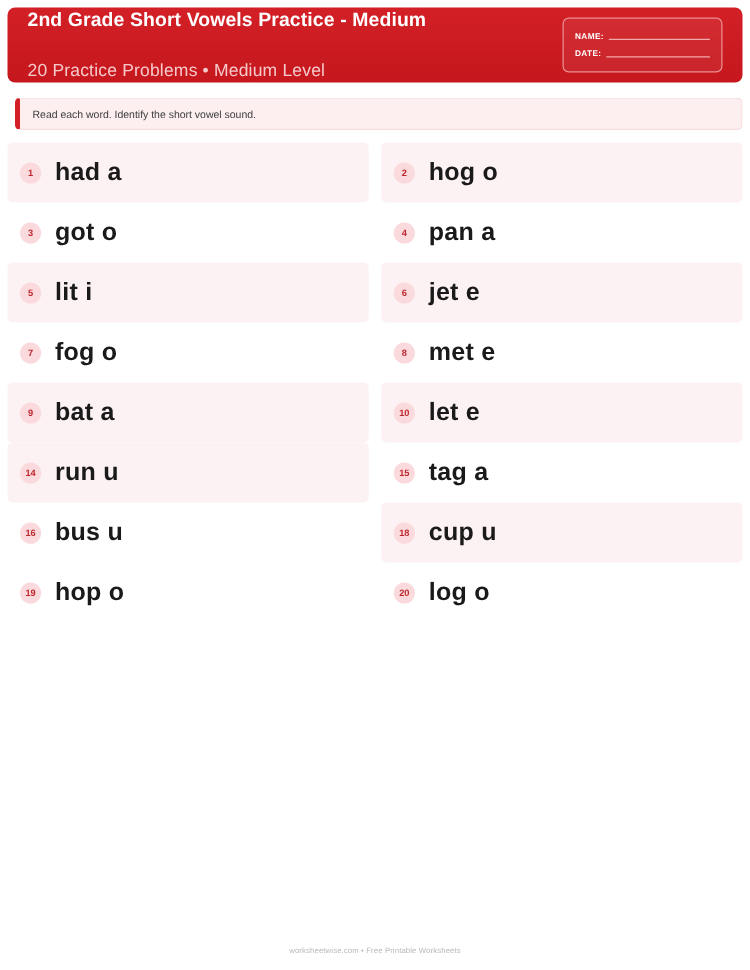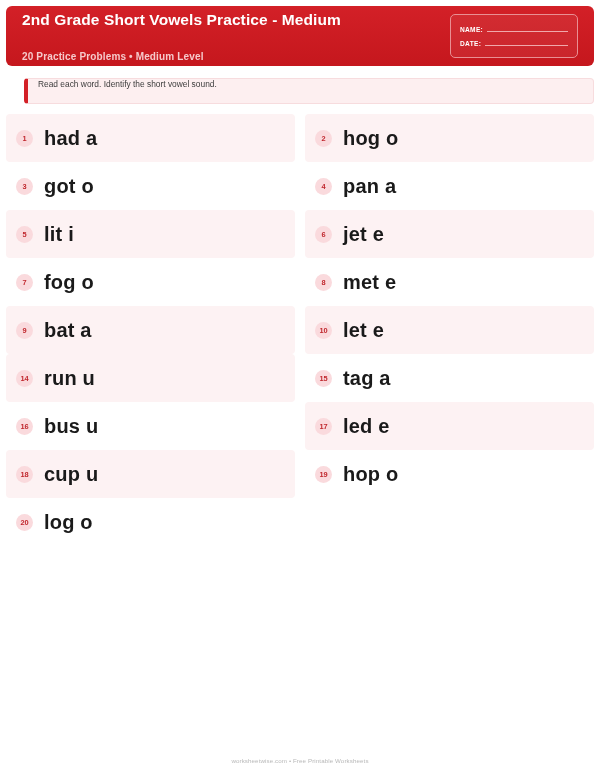--- a/index.html
+++ b/index.html
@@ -41,22 +41,22 @@
   }
   .header-title {
     color: #ffffff;
     font-size: 15.5px;
     font-weight: bold;
     letter-spacing: 0.1px;
     line-height: 18px;
   }
   .header-sub {
     color: #f6c9cb;
-    font-size: 10px;
-    font-weight: bold;
+    font-size: 14px;
+    font-weight: normal;
     margin-top: 22px;
     letter-spacing: 0.15px;
   }
   .namebox {
     width: 128px;
     height: 44px;
     border: 1px solid #e98f93;
     border-radius: 5px;
     background: rgba(255,255,255,0.06);
     padding: 7px 9px;
@@ -80,27 +80,28 @@
   .namerow .line {
     flex: 1;
     height: 1px;
     background: #f0a8ab;
     margin-top: 5px;
   }
 
   
   .instructions {
     position: relative;
-    margin: 12px 6px 0 24px;
+    margin: 12px 6px 0 12px;
     background: #fdeff0;
     border: 1px solid #f7dcde;
     border-left: 4px solid #d32027;
     border-radius: 4px;
     height: 26px;
     display: flex;
+    align-items: center;
     padding-left: 10px;
     box-sizing: border-box;
   }
   .instructions span {
     font-size: 8.4px;
     color: #3c3c3c;
   }
 
   
   .grid {
@@ -236,24 +237,20 @@
     <div class="cell">
       <div class="num">15</div>
       <div class="word">tag a</div>
     </div>
     <div class="cell">
       <div class="num">16</div>
       <div class="word">bus u</div>
     </div>
 
     <div class="cell shaded">
-      <div class="num">17</div>
-      <div class="word">led e</div>
-    </div>
-    <div class="cell shaded">
       <div class="num">18</div>
       <div class="word">cup u</div>
     </div>
 
     <div class="cell">
       <div class="num">19</div>
       <div class="word">hop o</div>
     </div>
     <div class="cell">
       <div class="num">20</div>

